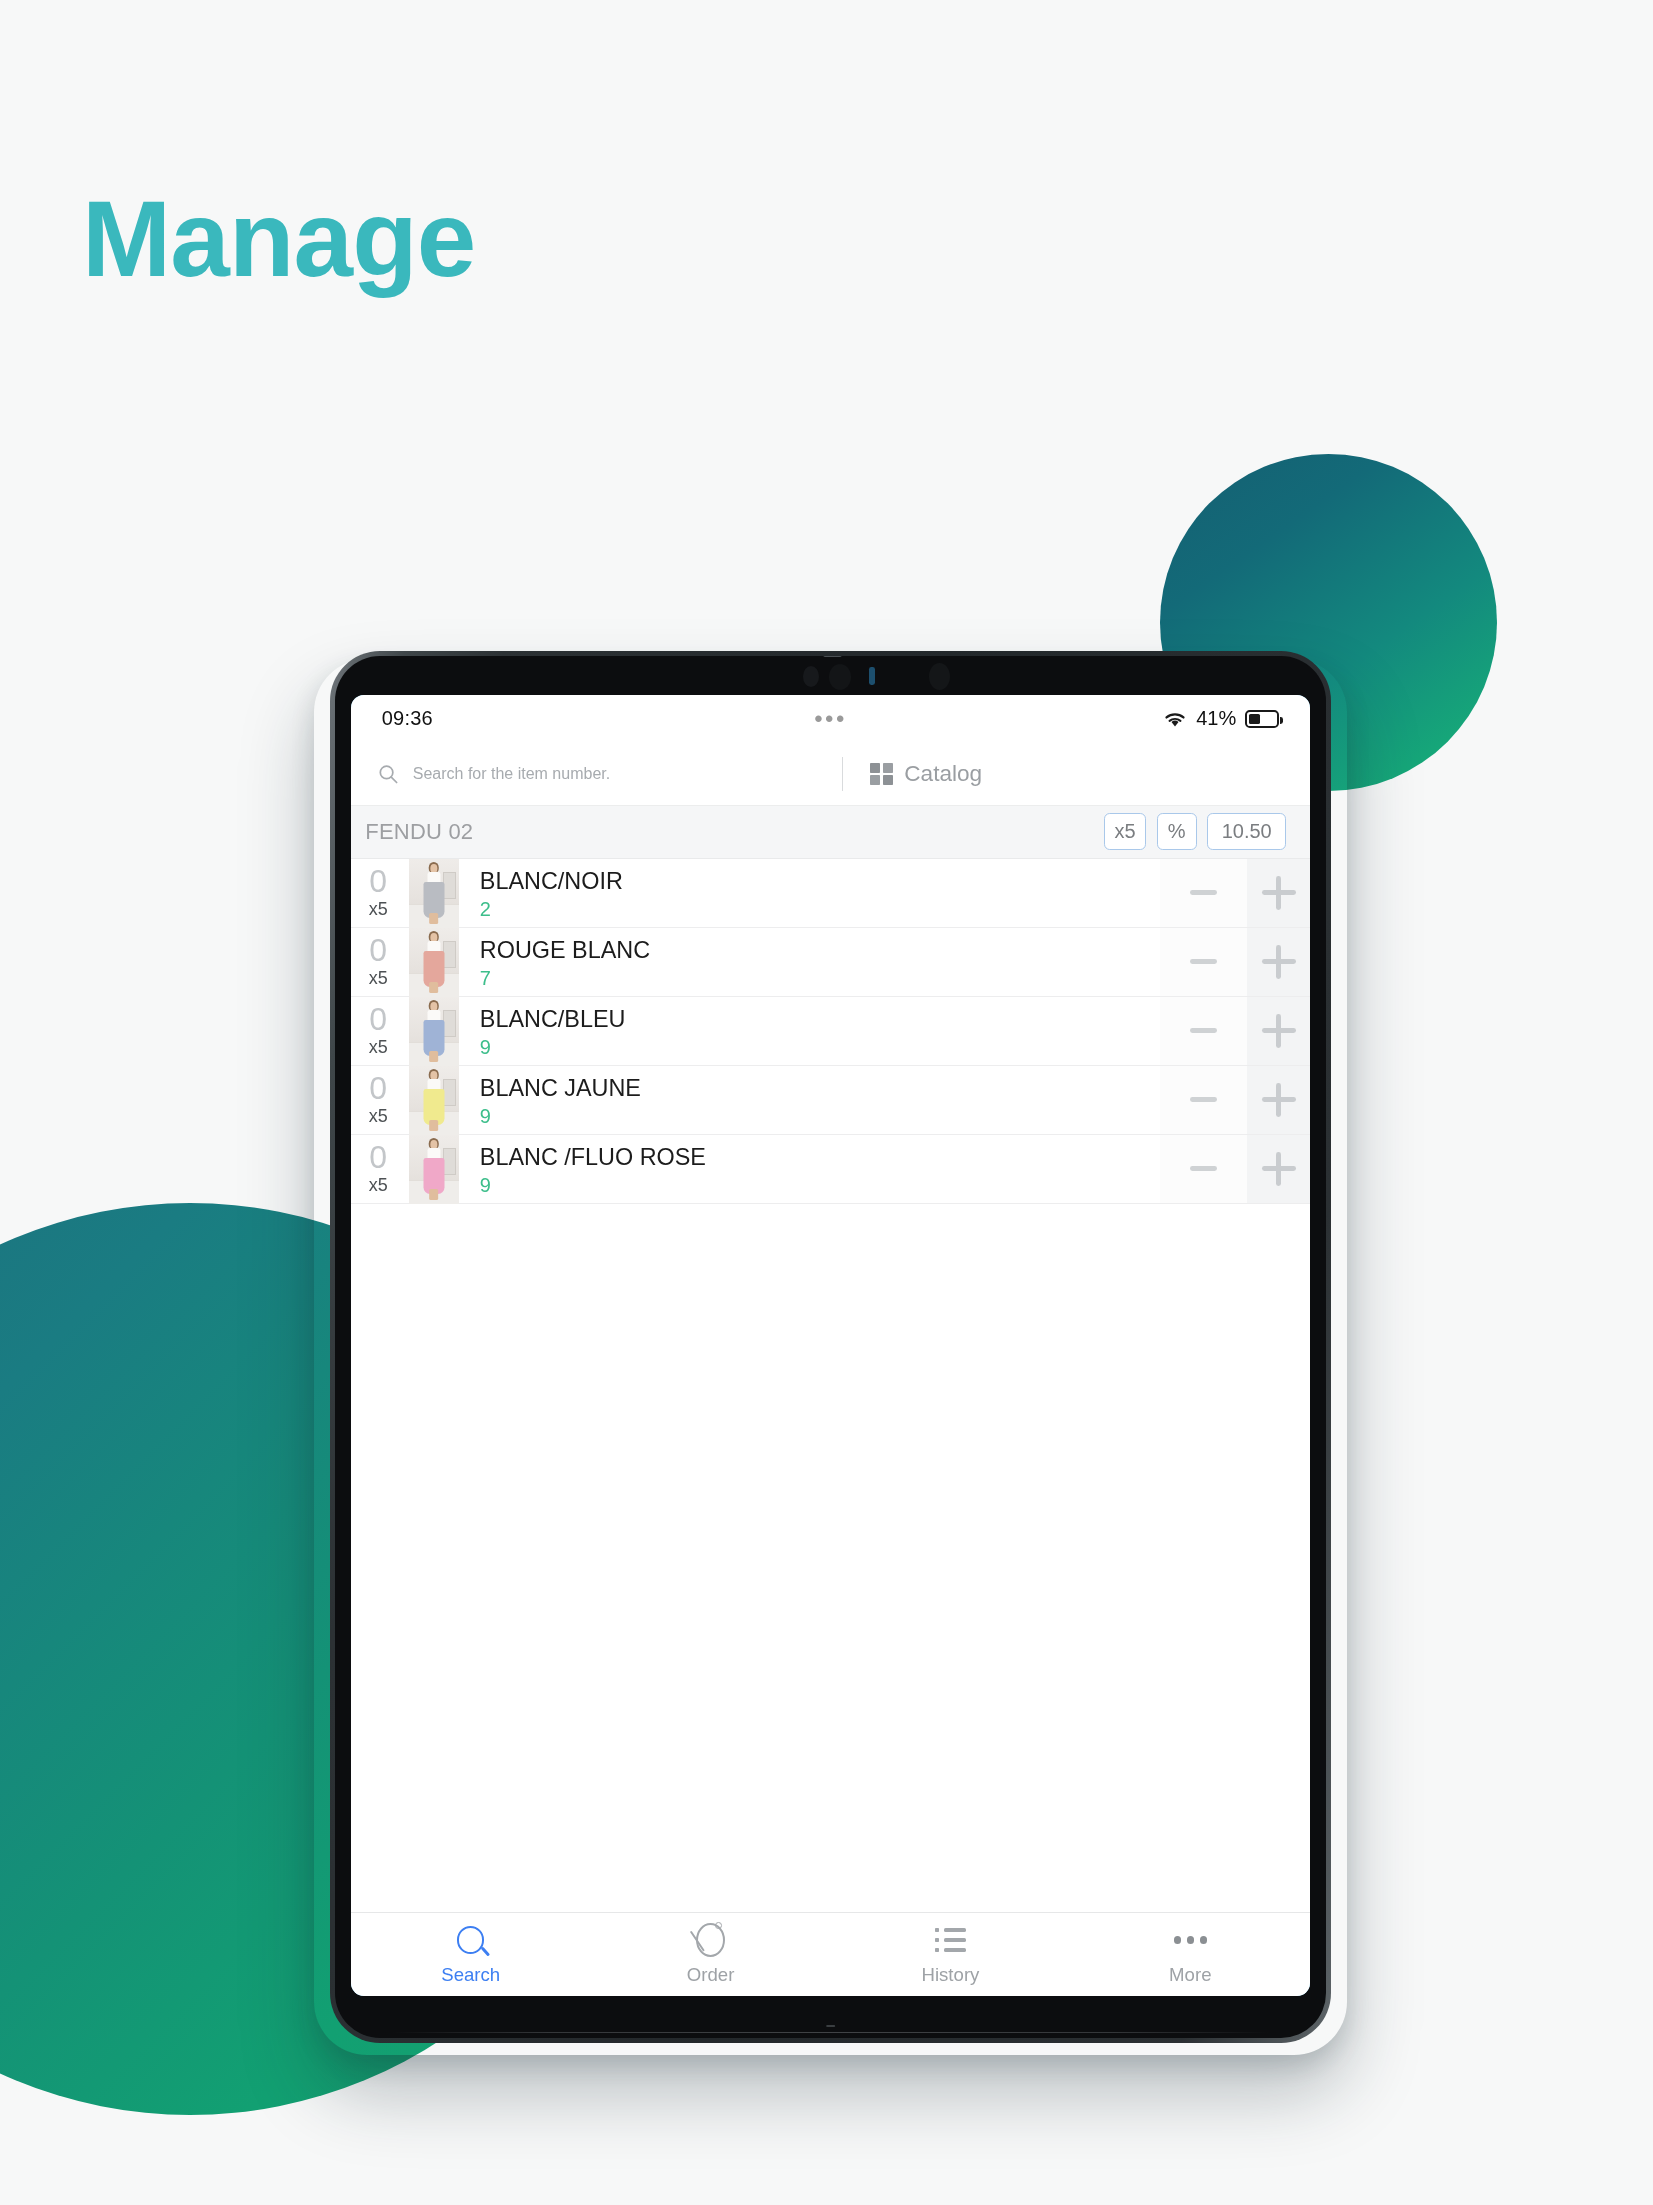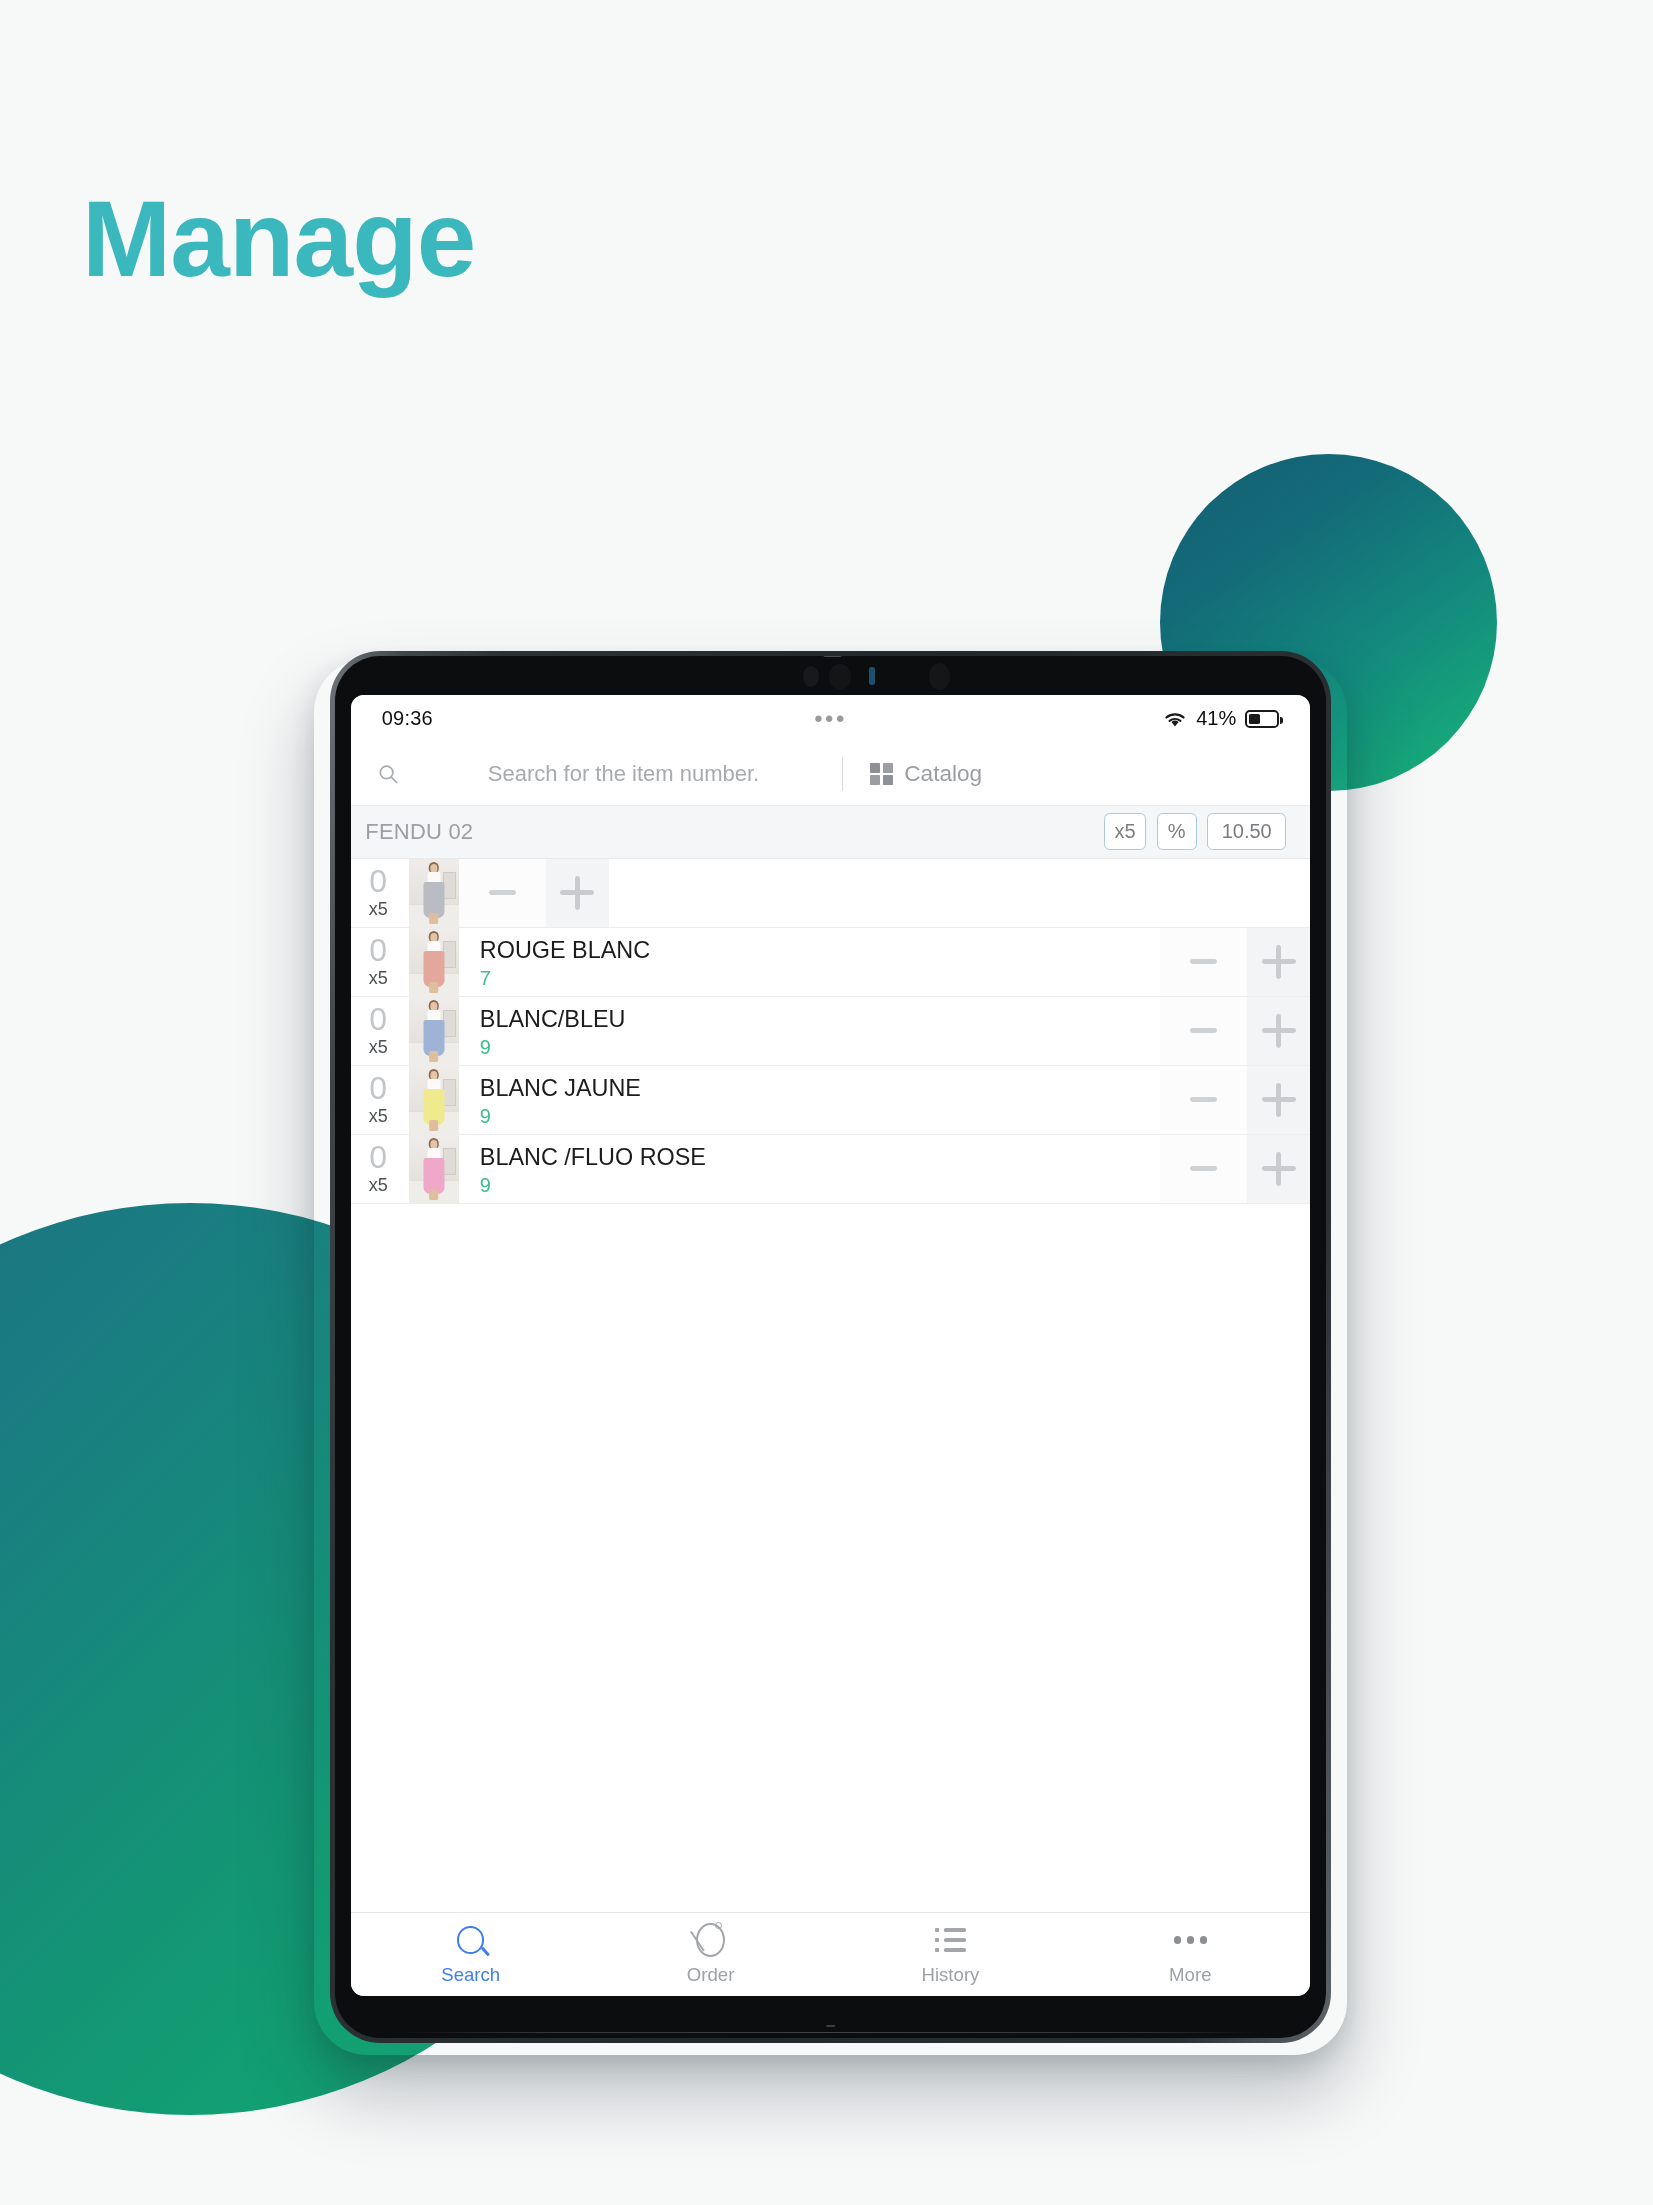--- a/index.html
+++ b/index.html
@@ -92,22 +92,22 @@
                          background:#1a1a1a; border-radius:0 2.4px 2.4px 0; }
   #battery-fill { width:41%; height:100%; background:#1a1a1a; border-radius:1.6px; }
 
   
   #searchbar {
     height:63px; flex:0 0 63px; display:flex; align-items:center;
     background:#fff; border-bottom:0.8px solid #eceded; padding:0 0 0 27.4px;
   }
   #search-left { display:flex; align-items:center; gap:13.7px; width:456px; }
   #search-input {
-    border:none; outline:none; font-size:22px; color:#8a8e92;
-    font-family:"Liberation Sans", sans-serif; background:transparent; width:100%;text-align:center;
+    border:none; outline:none; font-size:16px; color:#8a8e92;
+    font-family:"Liberation Sans", sans-serif; background:transparent; width:100%;
   }
   #search-input::placeholder { color:#a7abaf; }
   #search-divider { width:0.8px; height:34px; background:#d9dbdd; margin:0 0 0 8px; }
   #catalog-btn { display:flex; align-items:center; gap:11.3px; padding:0 0 0 27.4px; cursor:pointer; }
   #catalog-label { font-size:22.6px; color:#9a9ea2; }
   .catalog-grid { width:22.6px; height:22.6px; display:grid; grid-template-columns:1fr 1fr;
                   grid-template-rows:1fr 1fr; gap:2.4px; }
   .catalog-grid i { background:#9a9ea2; border-radius:0.8px; display:block; }
   .catalog-grid i:nth-child(1){ background:#8d9195; }
   .catalog-grid i:nth-child(4){ background:#8d9195; }
@@ -277,20 +277,24 @@
                 <div class="thumb">
                   <div class="bg"></div>
                   <div class="wall"></div>
                   <div class="frame"></div>
                   <div class="hair"></div>
                   <div class="head"></div>
                   <div class="top" style="background:#fbfaf8"></div>
                   <div class="skirt" style="background:#b9bcc2"></div>
                   <div class="legs"></div>
                 </div>
+                <div class="name-col">
+                  <div class="p-name">BLANC/NOIR</div>
+                  <div class="p-stock">2</div>
+                </div>
                 <div class="minus-col">
                   <div class="minus-ic"></div>
                 </div>
                 <div class="plus-col">
                   <div class="plus-ic"></div>
                 </div>
               </div>
               <div class="row">
                 <div class="qty-col">
                   <div class="qty-num">0</div>

